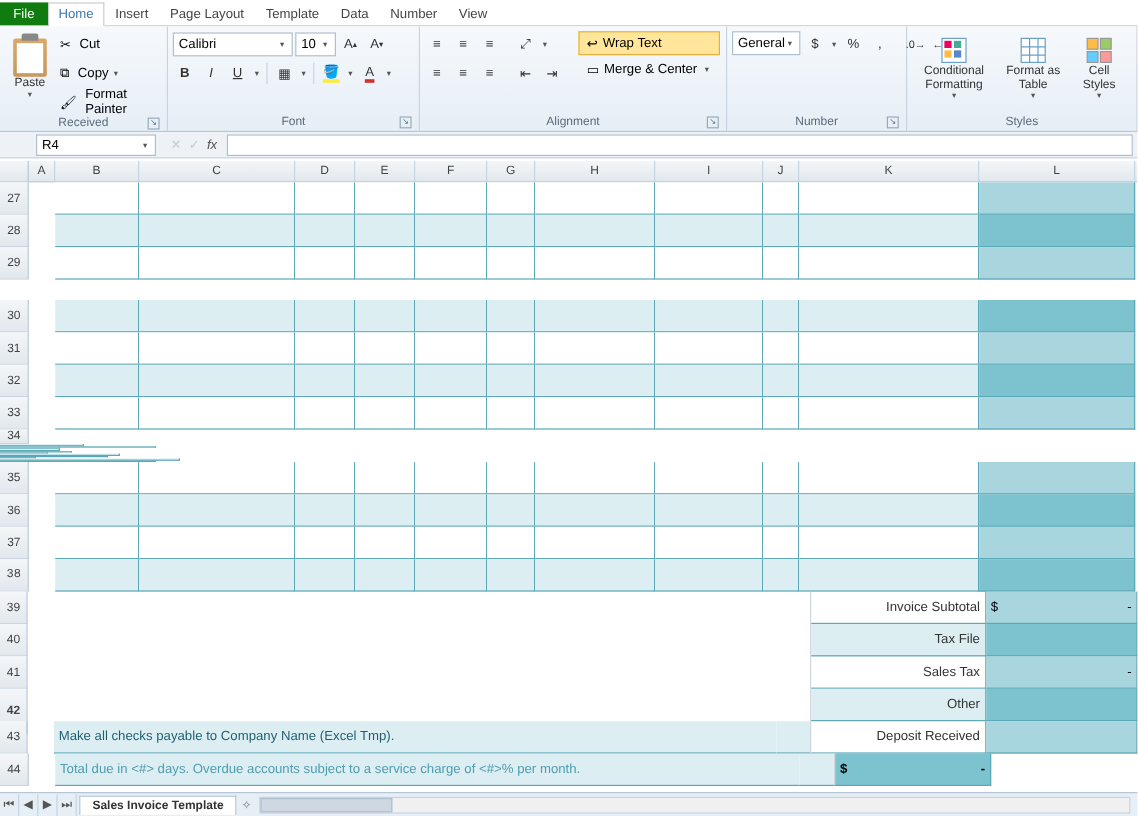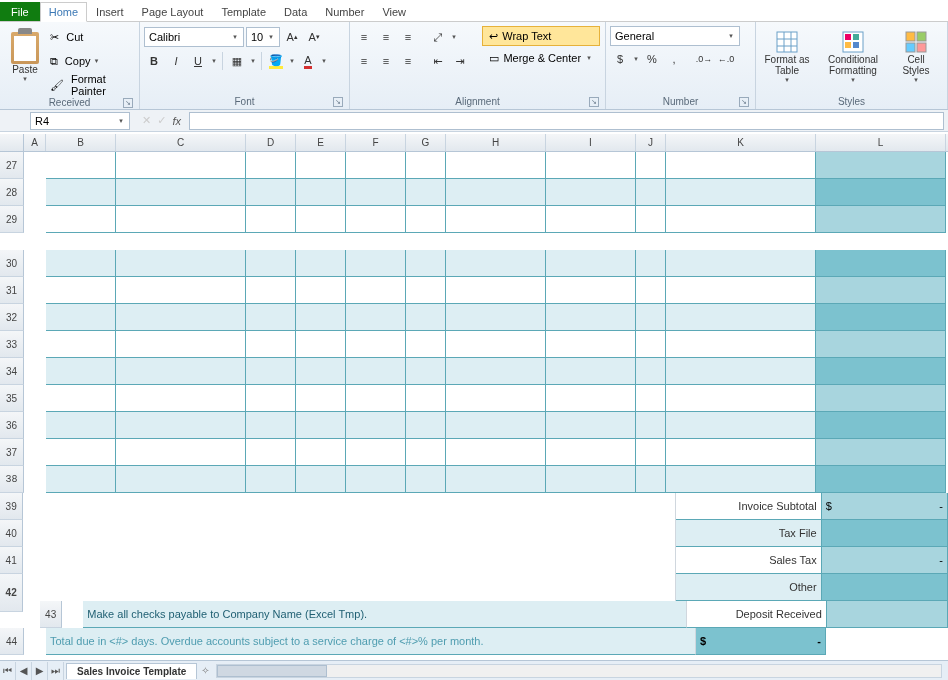--- a/index.html
+++ b/index.html
@@ -176,21 +176,21 @@
             <span>▭</span>
             <span>Merge &amp; Center</span>
             <span class="drop">▾</span>
           </div>
       </div>
     </div>
     <div class="group-label"><span>Alignment</span><span class="launcher">↘</span></div>
   </div>
 
   <div class="group" style="width:150px">
-    <div class="group-body" style="flex-direction:column;gap:2px;padding-top:2px">
+    <div class="group-body" style="flex-direction:row;gap:2px;padding-top:2px">
       <div class="numfmt">
           <span>General</span>
           <span class="drop">▾</span>
         </div>
       <div class="smallrow">
         <div class="smallbtn">$</div>
           <span class="drop">▾</span>
         <div class="smallbtn">%</div>
         <div class="smallbtn">,</div>
         <div style="width:6px"></div>
@@ -200,40 +200,40 @@
         <div class="smallbtn">
             <span style="font-size:9px">←.0</span>
           </div>
       </div>
     </div>
     <div class="group-label"><span>Number</span><span class="launcher">↘</span></div>
   </div>
 
   <div class="group" style="flex:1">
     <div class="group-body">
+      <div class="bigbtn" style="width:70px">
+        <svg width="24" height="24">
+            <rect x="2" y="2" width="20" height="20" fill="#fff" stroke="#6aa0c8"></rect>
+            <rect x="4" y="4" width="6" height="6" fill="#e06"></rect>
+            <rect x="12" y="4" width="6" height="6" fill="#4a9"></rect>
+            <rect x="4" y="12" width="6" height="6" fill="#fb4"></rect>
+            <rect x="12" y="12" width="6" height="6" fill="#58c"></rect>
+          </svg>
+        <span style="font-size:10px;line-height:11px">Conditional Formatting</span>
+          <span class="drop">▾</span>
+      </div>
       <div class="bigbtn" style="width:54px">
         <svg width="24" height="24">
             <rect x="2" y="2" width="20" height="20" fill="#fff" stroke="#6aa0c8"></rect>
             <line x1="2" y1="9" x2="22" y2="9" stroke="#6aa0c8"></line>
             <line x1="2" y1="16" x2="22" y2="16" stroke="#6aa0c8"></line>
             <line x1="9" y1="2" x2="9" y2="22" stroke="#6aa0c8"></line>
             <line x1="16" y1="2" x2="16" y2="22" stroke="#6aa0c8"></line>
           </svg>
         <span style="font-size:10px;line-height:11px">Format as Table</span>
-          <span class="drop">▾</span>
-      </div>
-      <div class="bigbtn" style="width:70px">
-        <svg width="24" height="24">
-            <rect x="2" y="2" width="20" height="20" fill="#fff" stroke="#6aa0c8"></rect>
-            <rect x="4" y="4" width="6" height="6" fill="#e06"></rect>
-            <rect x="12" y="4" width="6" height="6" fill="#4a9"></rect>
-            <rect x="4" y="12" width="6" height="6" fill="#fb4"></rect>
-            <rect x="12" y="12" width="6" height="6" fill="#58c"></rect>
-          </svg>
-        <span style="font-size:10px;line-height:11px">Conditional Formatting</span>
           <span class="drop">▾</span>
       </div>
       <div class="bigbtn" style="width:48px">
         <svg width="24" height="24">
             <rect x="2" y="2" width="9" height="9" fill="#fb4" stroke="#999"></rect>
             <rect x="13" y="2" width="9" height="9" fill="#9c6" stroke="#999"></rect>
             <rect x="2" y="13" width="9" height="9" fill="#6cf" stroke="#999"></rect>
             <rect x="13" y="13" width="9" height="9" fill="#f99" stroke="#999"></rect>
           </svg>
         <span style="font-size:10px;line-height:11px">Cell Styles</span>
@@ -373,21 +373,21 @@
         <div class="cell band-odd table-border" style="width: 50px; height: 27px;"></div>
         <div class="cell band-odd table-border" style="width: 50px; height: 27px;"></div>
         <div class="cell band-odd table-border" style="width: 60px; height: 27px;"></div>
         <div class="cell band-odd table-border" style="width: 40px; height: 27px;"></div>
         <div class="cell band-odd table-border" style="width: 100px; height: 27px;"></div>
         <div class="cell band-odd table-border" style="width: 90px; height: 27px;"></div>
         <div class="cell band-odd table-border" style="width: 30px; height: 27px;"></div>
         <div class="cell band-odd table-border" style="width: 150px; height: 27px;"></div>
         <div class="cell lcol-light table-border" style="width: 130px; height: 27px;"></div>
       </div>
-      <div class="row" style="height: 27px;">
+      <div class="row" style="height: 27px; flex-direction: column;">
         <div class="rowhdr" style="height: 27px;">34</div>
         <div class="cell " style="width: 22px; height: 27px;;border:none"></div>
         <div class="cell band-even table-border" style="width: 70px; height: 27px;"></div>
         <div class="cell band-even table-border" style="width: 130px; height: 27px;"></div>
         <div class="cell band-even table-border" style="width: 50px; height: 27px;"></div>
         <div class="cell band-even table-border" style="width: 50px; height: 27px;"></div>
         <div class="cell band-even table-border" style="width: 60px; height: 27px;"></div>
         <div class="cell band-even table-border" style="width: 40px; height: 27px;"></div>
         <div class="cell band-even table-border" style="width: 100px; height: 27px;"></div>
         <div class="cell band-even table-border" style="width: 90px; height: 27px;"></div>
@@ -486,21 +486,21 @@
         </div>
       </div>
       <div class="row" style="height: 27px;">
         <div class="rowhdr" style="height: 38px; font-weight: bold;">42</div>
         <div class="cell " style="width: 22px; height: 27px;;border:none"></div>
         <div class="cell " style="width: 620px; height: 27px;;border-right:none;border-bottom:none;"></div>
         <div class="cell " style="width: 30px; height: 27px;;border-bottom:none"></div>
         <div class="cell summary-label table-border band-even" style="width: 150px; height: 27px;">Other</div>
         <div class="cell lcol-dark table-border summary-val" style="width: 130px; height: 27px;"></div>
       </div>
-      <div class="row" style="height: 27px; margin-left: 40px;">
+      <div class="row" style="height: 27px;">
         <div class="rowhdr" style="height: 27px;">43</div>
         <div class="cell " style="width: 22px; height: 27px;;border:none"></div>
         <div class="cell note1 band-even" style="width: 620px; height: 27px;;border-right:none;border-bottom-color:#5ba8b6">Make all checks payable to Company Name (Excel Tmp).</div>
         <div class="cell band-even" style="width: 30px; height: 27px;;border-bottom:1px solid #5ba8b6"></div>
         <div class="cell summary-label table-border " style="width: 150px; height: 27px;">Deposit Received</div>
         <div class="cell lcol-light table-border summary-val" style="width: 130px; height: 27px;"></div>
       </div>
       <div class="row" style="height: 27px;">
         <div class="rowhdr" style="height: 27px;">44</div>
         <div class="cell " style="width: 22px; height: 27px;;border:none"></div>

